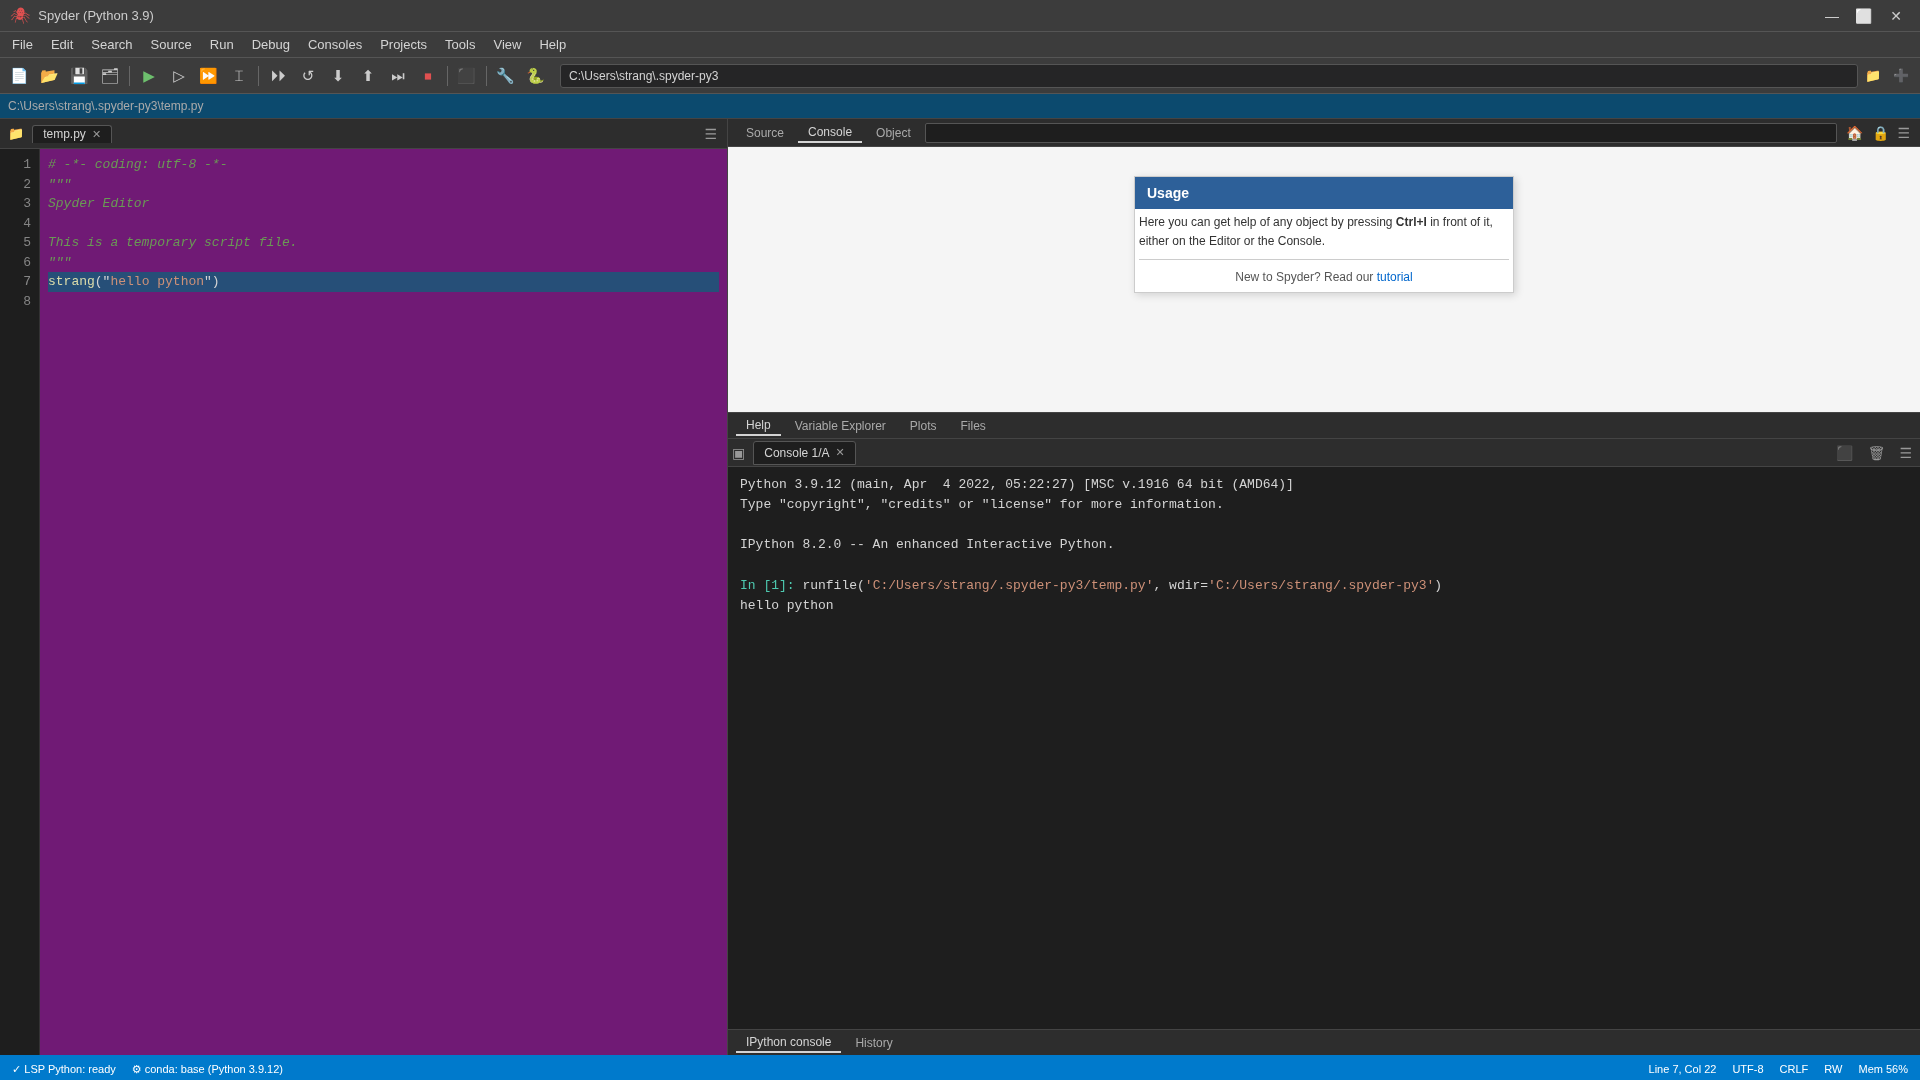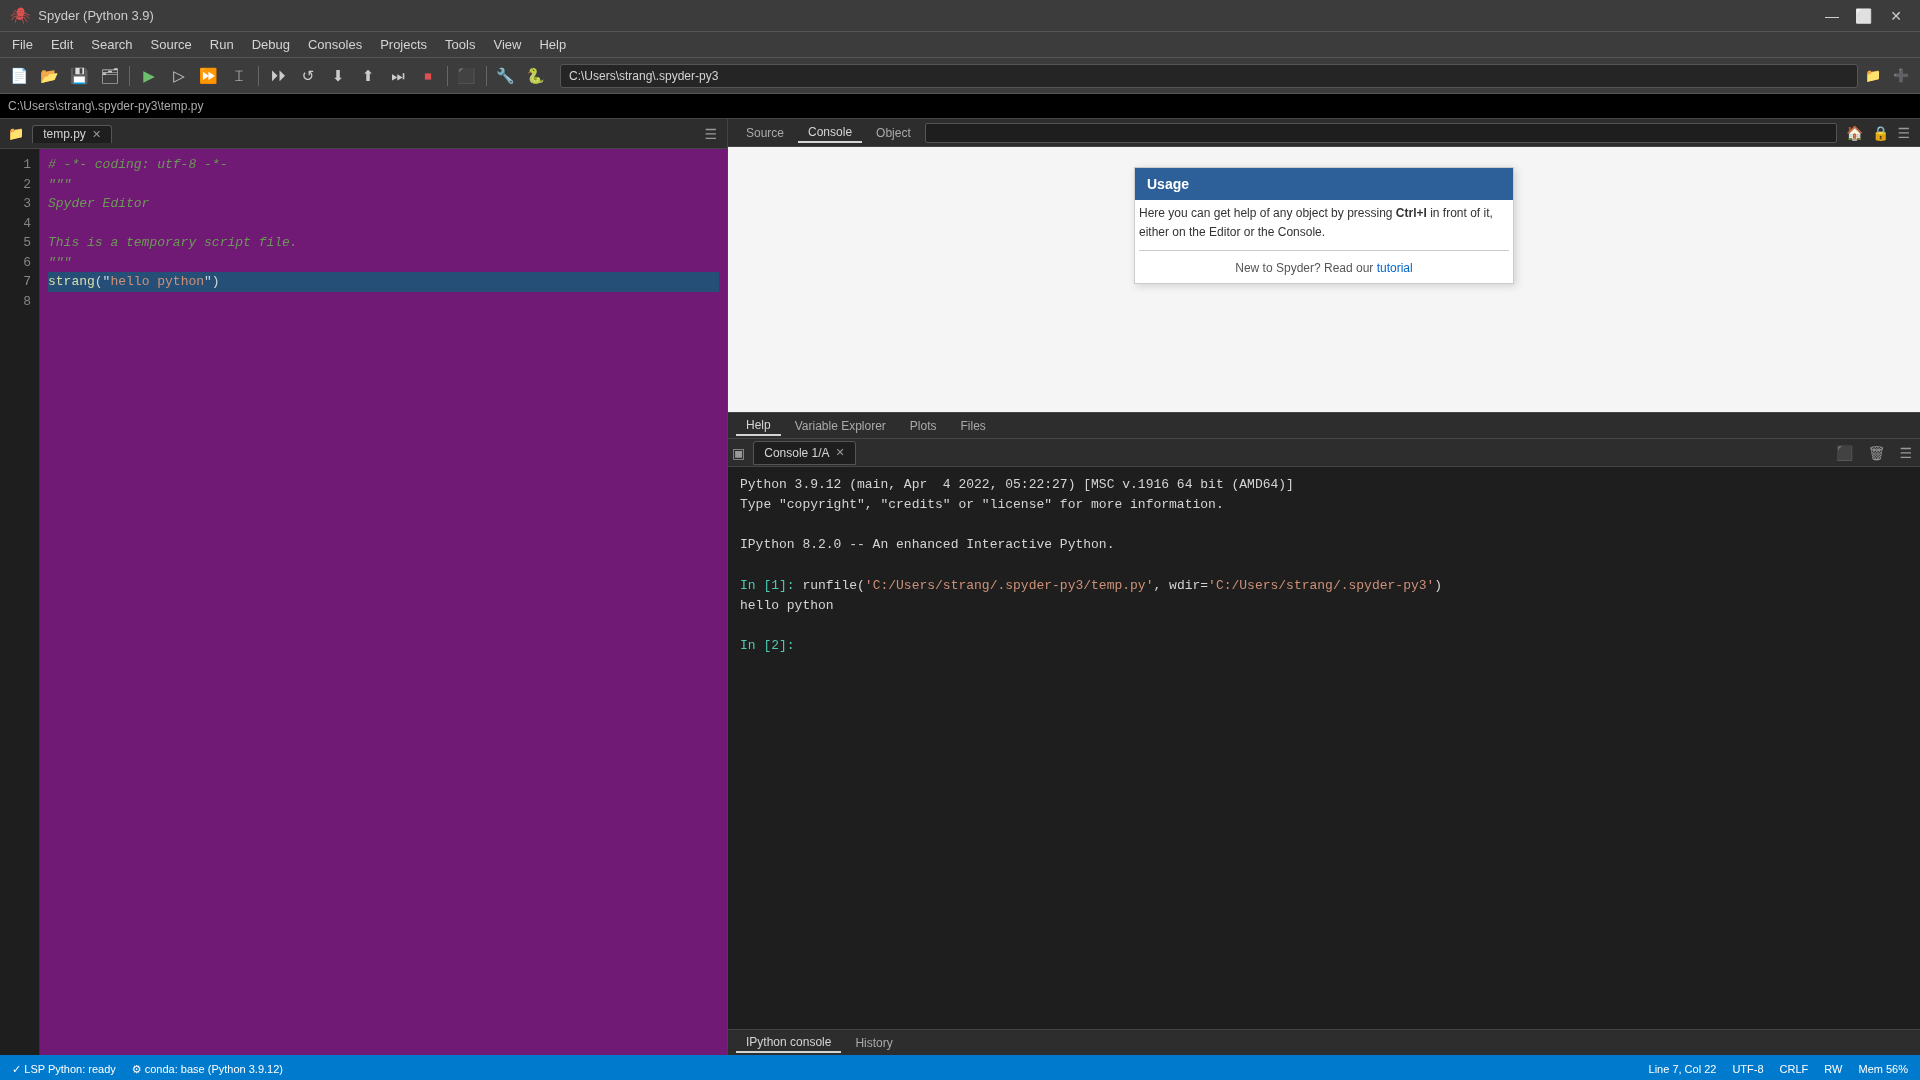--- a/index.html
+++ b/index.html
@@ -77,21 +77,21 @@
       display: flex; align-items: center;
     }
     .toolbar-path-btn {
       width: 26px; height: 26px; display: flex; align-items: center; justify-content: center;
       cursor: pointer; color: #ccc;
     }
 
     
     #breadcrumb {
       height: 22px;
-      background: #000000;
+      background: #0c4a6e;
       display: flex;
       align-items: center;
       padding: 12px 8px;
       font-size: 12px;
       color: #aaa;
       border-bottom: 1px solid #444;
     }
 
     
     #main-content {
@@ -206,21 +206,21 @@
       flex: 1;
       background: #f5f5f5;
       padding: 0;
       overflow-y: auto;
       display: flex;
       align-items: flex-start;
       justify-content: center;
     }
     #usage-box {
       width: 380px;
-      margin-top: 20px;
+      margin-top: 29px;
       background: #fff;
       border: 1px solid #ccc;
       box-shadow: 2px 2px 8px rgba(0,0,0,0.15);
     }
     #usage-title {
       background: #2d6099;
       color: #fff;
       padding: 8px 12px;
       font-size: 14px;
       font-weight: bold;
@@ -485,21 +485,20 @@
       </div>
       <div id="console-content">
         <div class="console-line">Python 3.9.12 (main, Apr  4 2022, 05:22:27) [MSC v.1916 64 bit (AMD64)]</div>
         <div class="console-line">Type "copyright", "credits" or "license" for more information.</div>
         <div class="console-line"> </div>
         <div class="console-line">IPython 8.2.0 -- An enhanced Interactive Python.</div>
         <div class="console-line"> </div>
         <div class="console-line"><span class="console-in">In [1]:</span><span> runfile(</span><span class="console-path">'C:/Users/strang/.spyder-py3/temp.py'</span><span>, wdir=</span><span class="console-path">'C:/Users/strang/.spyder-py3'</span><span>)</span></div>
         <div class="console-line">hello python</div>
         <div class="console-line"> </div>
-        <div class="console-line"><span class="console-in">In [2]:</span></div>
       </div>
       <div id="console-bottom-tabs">
         <div class="console-bottom-tab active">IPython console</div>
         <div class="console-bottom-tab">History</div>
       </div>
     </div>
   </div>
 </div>
 
 <div id="status-bar">

